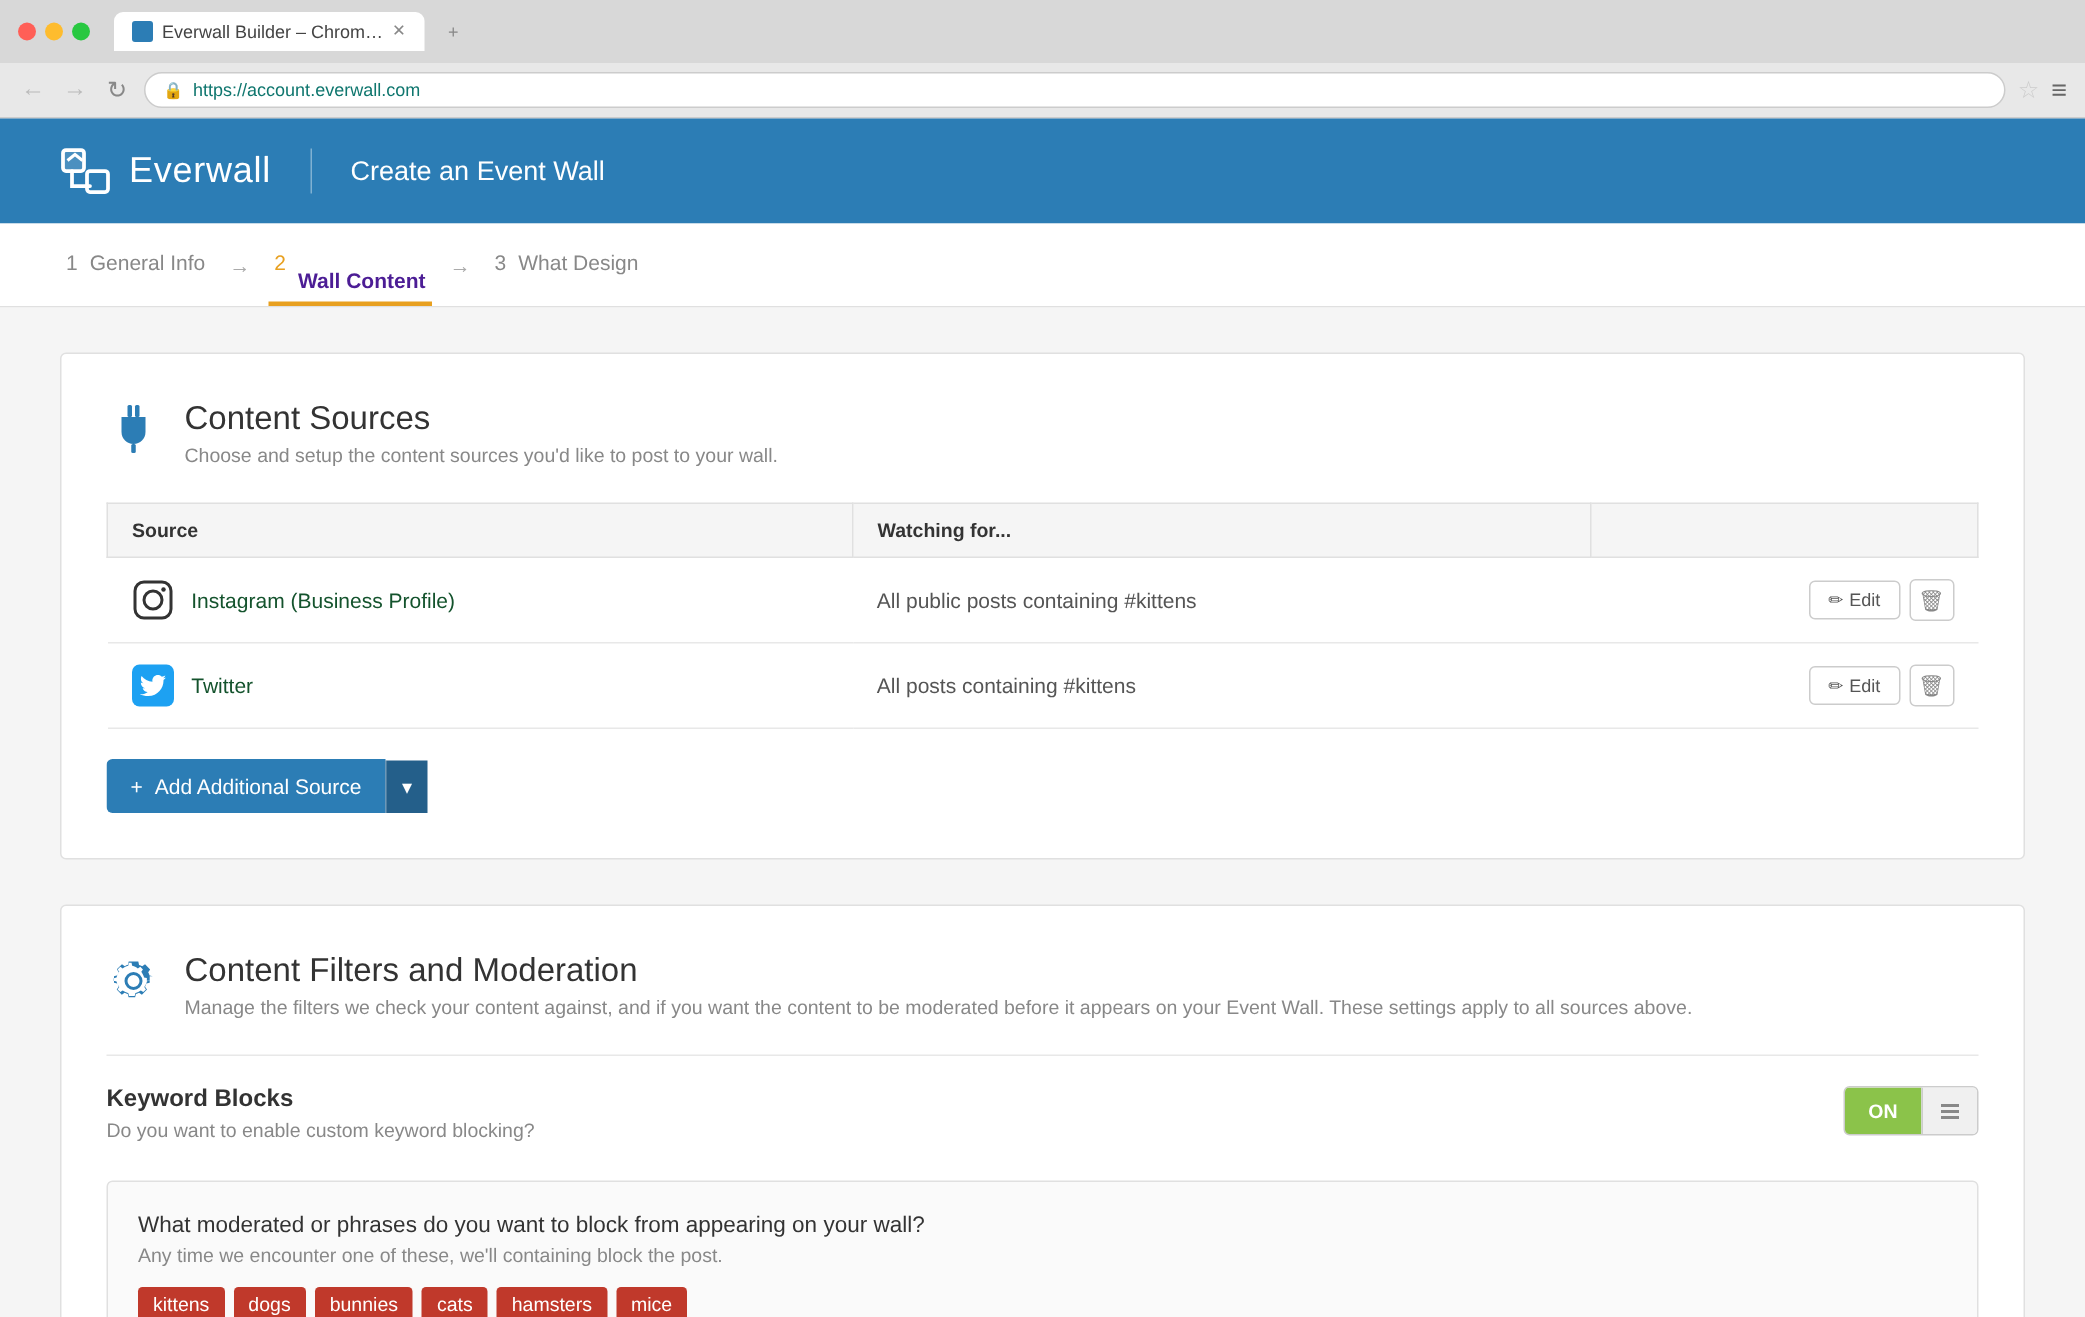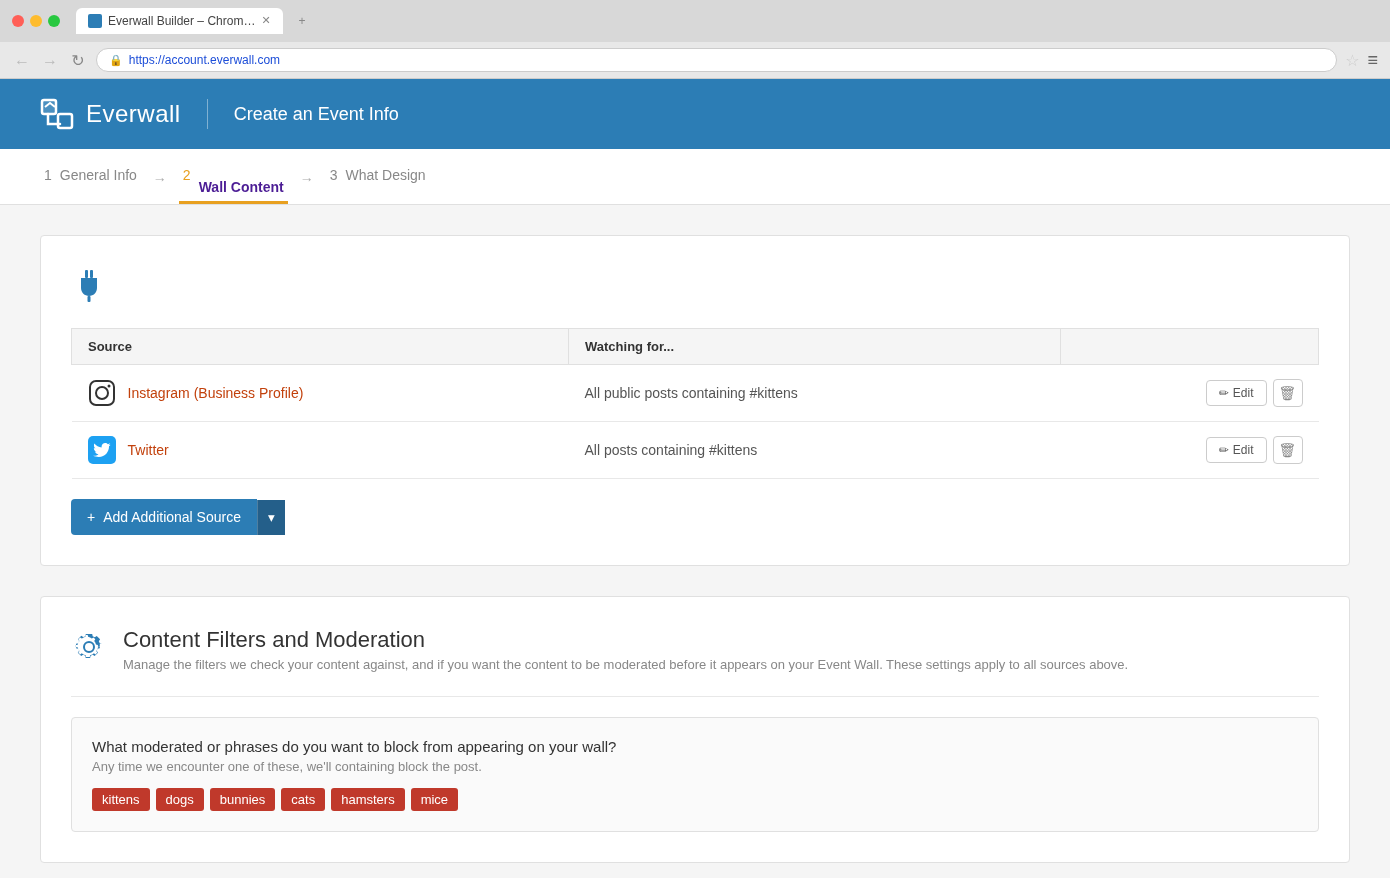--- a/index.html
+++ b/index.html
@@ -15,21 +15,21 @@
     .dot-green { background: #28c840; }
     .browser-tab { display: flex; align-items: flex-start; gap: 6px; background: white; border-radius: 6px 6px 0 0; padding: 6px 12px; font-size: 12px; color: #444; margin-left: 8px; min-width: 180px; }
     .browser-tab .tab-icon { width: 14px; height: 14px; background: #2c7db5; border-radius: 2px; }
     .browser-tab .tab-close { margin-left: auto; color: #888; font-size: 11px; cursor: pointer; }
     .browser-tab-inactive { display: flex; align-items: center; padding: 6px 8px; font-size: 12px; color: #888; }
     .browser-addressbar { display: flex; align-items: center; padding: 6px 12px; gap: 8px; background: #e8e8e8; }
     .browser-nav-btn { width: 20px; height: 20px; display: flex; align-items: center; justify-content: center; color: #888; font-size: 16px; cursor: pointer; }
     .browser-nav-btn.disabled { color: #bbb; }
     .browser-address { flex: 1; background: white; border: 1px solid #ccc; border-radius: 12px; padding: 4px 12px; font-size: 12px; color: #333; display: flex; align-items: center; gap: 6px; }
     .browser-address .lock-icon { color: #4a90d9; font-size: 11px; }
-    .browser-address-url { color: #1d4ed8; font-size: 12px; }
+    .browser-address-url { color: #0f766e; font-size: 12px; }
     .browser-bookmark { color: #ccc; font-size: 16px; }
     .browser-menu { color: #666; font-size: 18px; }
 
     
     .app-header { background: #2c7db5; padding: 0 40px; height: 70px; display: flex; align-items: center; }
     .app-logo { display: flex; align-items: center; gap: 10px; color: white; }
     .logo-icon { width: 36px; height: 36px; }
     .logo-text { font-size: 24px; font-weight: 300; color: white; letter-spacing: 0.5px; text-align: center; }
     .logo-divider { width: 1px; height: 30px; background: rgba(255,255,255,0.4); margin: 0 16px; }
     .header-title { color: white; font-size: 18px; font-weight: 300; }
@@ -55,21 +55,21 @@
     .section-title { font-size: 22px; font-weight: 400; color: #333; margin-bottom: 4px; }
     .section-subtitle { font-size: 13px; color: #888; }
 
     
     .sources-table { width: 100%; border-collapse: collapse; margin-bottom: 20px; }
     .sources-table thead tr { background: #f5f5f5; }
     .sources-table th { text-align: left; padding: 10px 16px; font-size: 13px; font-weight: 600; color: #333; border: 1px solid #e0e0e0; }
     .sources-table td { padding: 14px 16px; border-bottom: 1px solid #e8e8e8; vertical-align: middle; }
     .sources-table tbody tr { background: white; }
     .source-cell { display: flex; align-items: center; gap: 12px; }
-    .source-name { font-size: 14px; font-weight: 500; color: #c2410c; }
+    .source-name { font-size: 14px; font-weight: 500; color: #14532d; }
     .watch-text { font-size: 14px; color: #555; }
     .action-cell { display: flex; align-items: center; gap: 6px; justify-content: flex-end; }
     .btn-edit { display: flex; align-items: center; gap: 4px; padding: 5px 12px; border: 1px solid #ccc; border-radius: 4px; background: white; color: #555; font-size: 12px; cursor: pointer; }
     .btn-delete { width: 30px; height: 28px; border: 1px solid #ccc; border-radius: 4px; background: white; color: #888; font-size: 14px; cursor: pointer; display: flex; align-items: center; justify-content: center; }
 
     
     .twitter-icon { width: 28px; height: 28px; background: #1da1f2; border-radius: 5px; display: flex; align-items: center; justify-content: center; color: white; font-size: 16px; font-weight: bold; }
 
     
     .btn-add-source { display: flex; align-items: center; gap: 0; cursor: pointer; border-radius: 4px; overflow: hidden; font-size: 14px; font-weight: 500; border: none; }
@@ -140,21 +140,21 @@
   <div class="app-logo">
     <svg class="logo-icon" viewBox="0 0 36 36" fill="none" xmlns="http://www.w3.org/2000/svg">
       <rect x="2" y="4" width="14" height="14" rx="2" stroke="white" stroke-width="2.5" fill="none"></rect>
       <rect x="2" y="4" width="14" height="14" rx="2" stroke="rgba(255,255,255,0.3)" stroke-width="0" fill="rgba(255,255,255,0.15)"></rect>
       <path d="M5 11 L10 7 L15 11" stroke="white" stroke-width="2" fill="none"></path>
       <path d="M8 18 L8 28 L20 28" stroke="white" stroke-width="2.5" stroke-linecap="round"></path>
       <rect x="18" y="18" width="14" height="14" rx="2" stroke="white" stroke-width="2.5" fill="none"></rect>
     </svg>
     <span class="logo-text">Everwall</span>
     <div class="logo-divider"></div>
-    <span class="header-title">Create an Event Info</span>
+    <span class="header-title">Create an Event Wall</span>
   </div>
 </div>
 
 <div class="stepper-bar">
   <div class="stepper">
     <div class="step inactive">
       <span class="step-number">1</span>
       <span class="step-label">General Info</span>
     </div>
     <span class="step-arrow">→</span>
@@ -174,20 +174,24 @@
 
   <div class="content-card">
     <div class="section-header">
 
       <svg class="section-icon" viewBox="0 0 36 36" fill="#2c7db5" xmlns="http://www.w3.org/2000/svg">
         <rect x="14" y="2" width="3" height="8" rx="1"></rect>
         <rect x="19" y="2" width="3" height="8" rx="1"></rect>
         <path d="M10 10 L26 10 L26 20 C26 24.4 22.4 28 18 28 C13.6 28 10 24.4 10 20 Z"></path>
         <rect x="16.5" y="28" width="3" height="6" rx="1"></rect>
       </svg>
+      <div>
+        <div class="section-title">Content Sources</div>
+        <div class="section-subtitle">Choose and setup the content sources you'd like to post to your wall.</div>
+      </div>
     </div>
 
     <table class="sources-table">
       <thead>
         <tr>
           <th>Source</th>
           <th>Watching for...</th>
           <th></th>
         </tr>
       </thead>
@@ -268,20 +272,36 @@
         <path d="M30.9 14.8l-2.2-.5a11 11 0 0 0-.9-2.1l1.3-1.9-3.4-3.4-1.9 1.3a11 11 0 0 0-2.1-.9L21.2 5h-6.4l-.5 2.2a11 11 0 0 0-2.1.9L10.3 6.8 6.9 10.2l1.3 1.9a11 11 0 0 0-.9 2.1L5 14.8v4.4l2.2.5a11 11 0 0 0 .9 2.1l-1.3 1.9 3.4 3.4 1.9-1.3a11 11 0 0 0 2.1.9l.5 2.2h4.4l.5-2.2a11 11 0 0 0 2.1-.9l1.9 1.3 3.4-3.4-1.3-1.9a11 11 0 0 0 .9-2.1l2.2-.5v-4.4zm-2 3l-1.9.4-.2.7c-.3.9-.7 1.8-1.2 2.5l-.4.6 1.1 1.6-1.8 1.8-1.6-1.1-.6.4c-.7.5-1.5.9-2.4 1.2l-.7.2-.4 1.9H15l-.4-1.9-.7-.2c-.9-.3-1.8-.7-2.5-1.2l-.6-.4-1.6 1.1-1.8-1.8 1.1-1.6-.4-.6c-.5-.7-.9-1.5-1.2-2.4l-.2-.7-1.9-.4v-1.8l1.9-.4.2-.7c.3-.9.7-1.8 1.2-2.5l.4-.6-1.1-1.6 1.8-1.8 1.6 1.1.6-.4c.7-.5 1.5-.9 2.4-1.2l.7-.2.4-1.9h1.8l.4 1.9.7.2c.9.3 1.8.7 2.5 1.2l.6.4 1.6-1.1 1.8 1.8-1.1 1.6.4.6c.5.7.9 1.5 1.2 2.4l.2.7 1.9.4v1.8z"></path>
       </svg>
       <div>
         <div class="section-title">Content Filters and Moderation</div>
         <div class="section-subtitle">Manage the filters we check your content against, and if you want the content to be moderated before it appears on your Event Wall. These settings apply to all sources above.</div>
       </div>
     </div>
 
     <hr class="divider">
 
+    <div class="subsection-row">
+      <div class="subsection-left">
+        <div class="subsection-title">Keyword Blocks</div>
+        <div class="subsection-desc">Do you want to enable custom keyword blocking?</div>
+      </div>
+      <div class="toggle-group">
+        <button class="toggle-on">ON</button>
+        <button class="toggle-off">
+          <div class="toggle-lines">
+            <div class="toggle-line"></div>
+            <div class="toggle-line"></div>
+            <div class="toggle-line"></div>
+          </div>
+        </button>
+      </div>
+    </div>
 
     <div class="keyword-block">
       <div class="keyword-block-title">What moderated or phrases do you want to block from appearing on your wall?</div>
       <div class="keyword-block-desc">Any time we encounter one of these, we'll containing block the post.</div>
       <div class="keyword-tags">
 
       <span class="keyword-tag">kittens</span>
           <span class="keyword-tag">dogs</span>
           <span class="keyword-tag">bunnies</span>
           <span class="keyword-tag">cats</span>

